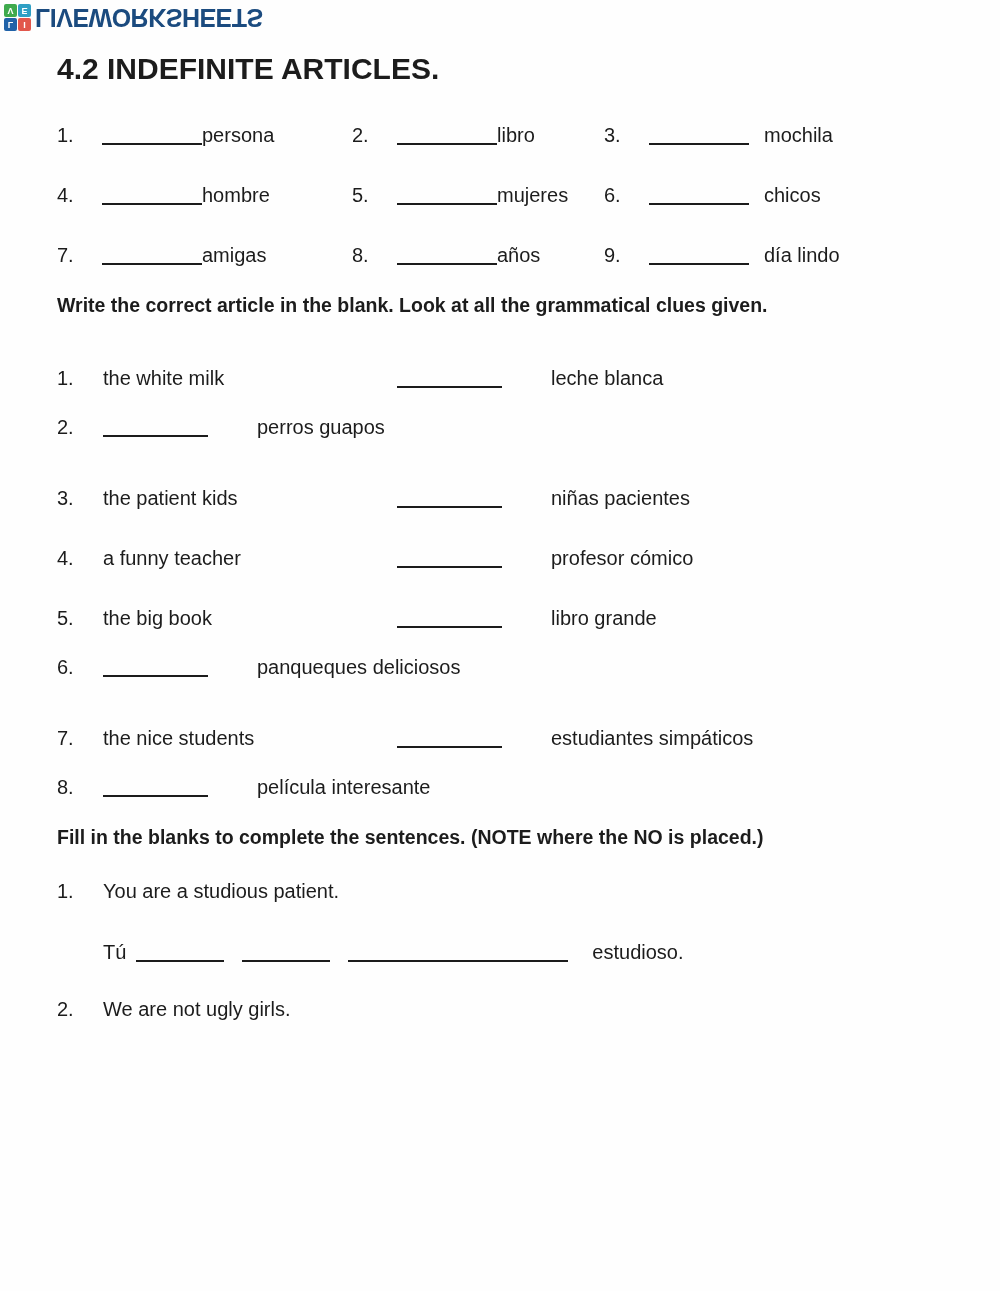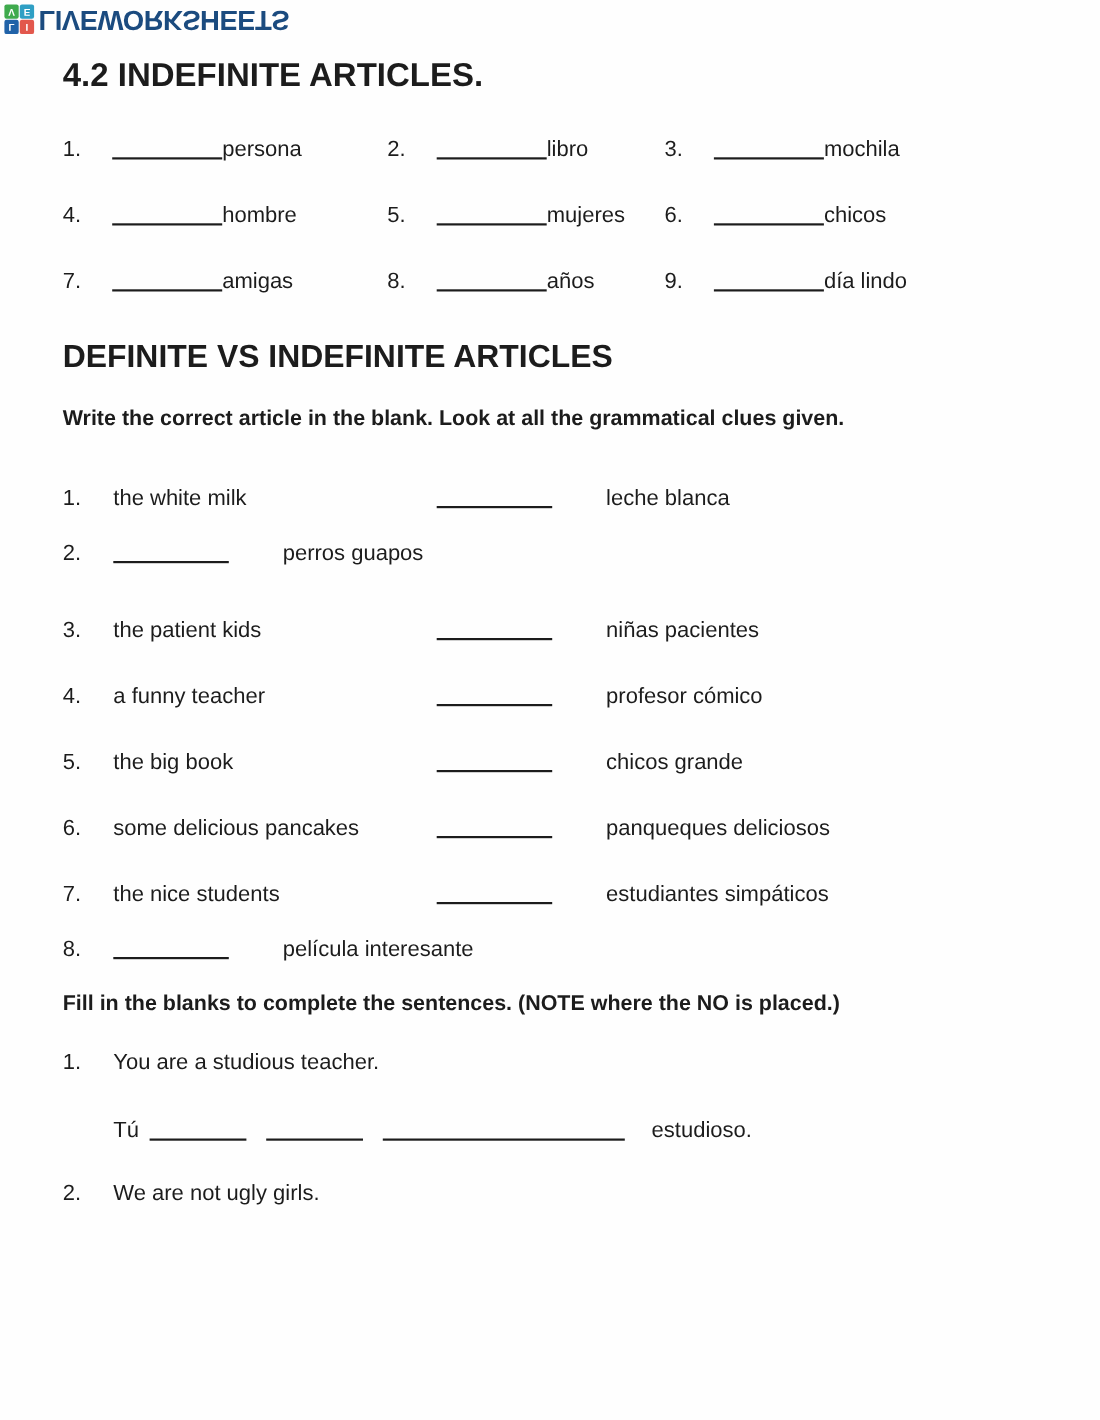--- a/index.html
+++ b/index.html
@@ -48,21 +48,21 @@
     transform:translateY(3px);
   }
   
   .s1-row { display:flex; margin-top:35px; font-size:20px; height:25px; }
   .s1-row.first { margin-top:36px; }
   .s1-cell { display:flex; align-items:baseline; }
   .s1-c1 { width:295px; }
   .s1-c2 { width:252px; }
   .s1-num { width:45px; flex:0 0 auto; }
   .s1-blank { width:100px; flex:0 0 auto; }
-  .gap8 { margin-left:0; }
+  .gap8 { margin-left:15px; }
   
   .s2-row { display:flex; align-items:baseline; font-size:20px; height:25px; margin-top:35px; }
   .s2-row.first { margin-top:34px; }
   .s2-num { width:46px; flex:0 0 auto; }
   .s2-eng { width:294px; flex:0 0 auto;margin-top:13px; }
   .s2-blank { width:105px; flex:0 0 auto; }
   .s2-spa { margin-left:49px; }
   
   .s3-sentence { display:flex; align-items:baseline; font-size:20px; margin-top:28px; }
   .s3-num { width:46px; flex:0 0 auto; }
@@ -141,21 +141,20 @@
           <span class="blank s1-blank"></span>
           <span>años</span>
       </div>
       <div class="s1-cell">
         <span class="s1-num">9.</span>
           <span class="blank s1-blank"></span>
           <span class="gap8">día lindo</span>
       </div>
     </div>
 
-    <h2 class="h2">DEFINITE VS INDEFINITE ARTICLES</h2>
     <p class="instr">Write the correct article in the blank.  Look at all the grammatical clues given.</p>
 
     <div class="s2-row first">
       <span class="s2-num">1.</span>
         <span class="s2-eng">the white milk</span>
         <span class="blank s2-blank"></span>
         <span class="s2-spa">leche blanca</span>
     </div>
     <div class="s2-row">
       <span class="s2-num">2.</span>
@@ -171,45 +170,44 @@
     <div class="s2-row">
       <span class="s2-num">4.</span>
         <span class="s2-eng">a funny teacher</span>
         <span class="blank s2-blank"></span>
         <span class="s2-spa">profesor cómico</span>
     </div>
     <div class="s2-row">
       <span class="s2-num">5.</span>
         <span class="s2-eng">the big book</span>
         <span class="blank s2-blank"></span>
-        <span class="s2-spa">chicos grande</span>
+        <span class="s2-spa">libro grande</span>
     </div>
     <div class="s2-row">
       <span class="s2-num">6.</span>
-        <span class="s2-eng">some delicious pancakes</span>
         <span class="blank s2-blank"></span>
         <span class="s2-spa">panqueques deliciosos</span>
     </div>
     <div class="s2-row">
       <span class="s2-num">7.</span>
         <span class="s2-eng">the nice students</span>
         <span class="blank s2-blank"></span>
         <span class="s2-spa">estudiantes simpáticos</span>
     </div>
     <div class="s2-row">
       <span class="s2-num">8.</span>
         <span class="blank s2-blank"></span>
         <span class="s2-spa">película interesante</span>
     </div>
 
     <p class="instr">Fill in the blanks to complete the sentences. (NOTE where the NO is placed.)</p>
 
     <div class="s3-sentence">
       <span class="s3-num">1.</span>
-        <span>You are a studious teacher.</span>
+        <span>You are a studious patient.</span>
     </div>
     <div class="s3-answer">
       <span class="mr10">Tú</span>
         <span class="blank b88"></span>
         <span class="blank b88"></span>
         <span class="blank b220"></span>
         <span>estudioso.</span>
     </div>
 
     <div class="s3-sentence" style="margin-top:34px;">

